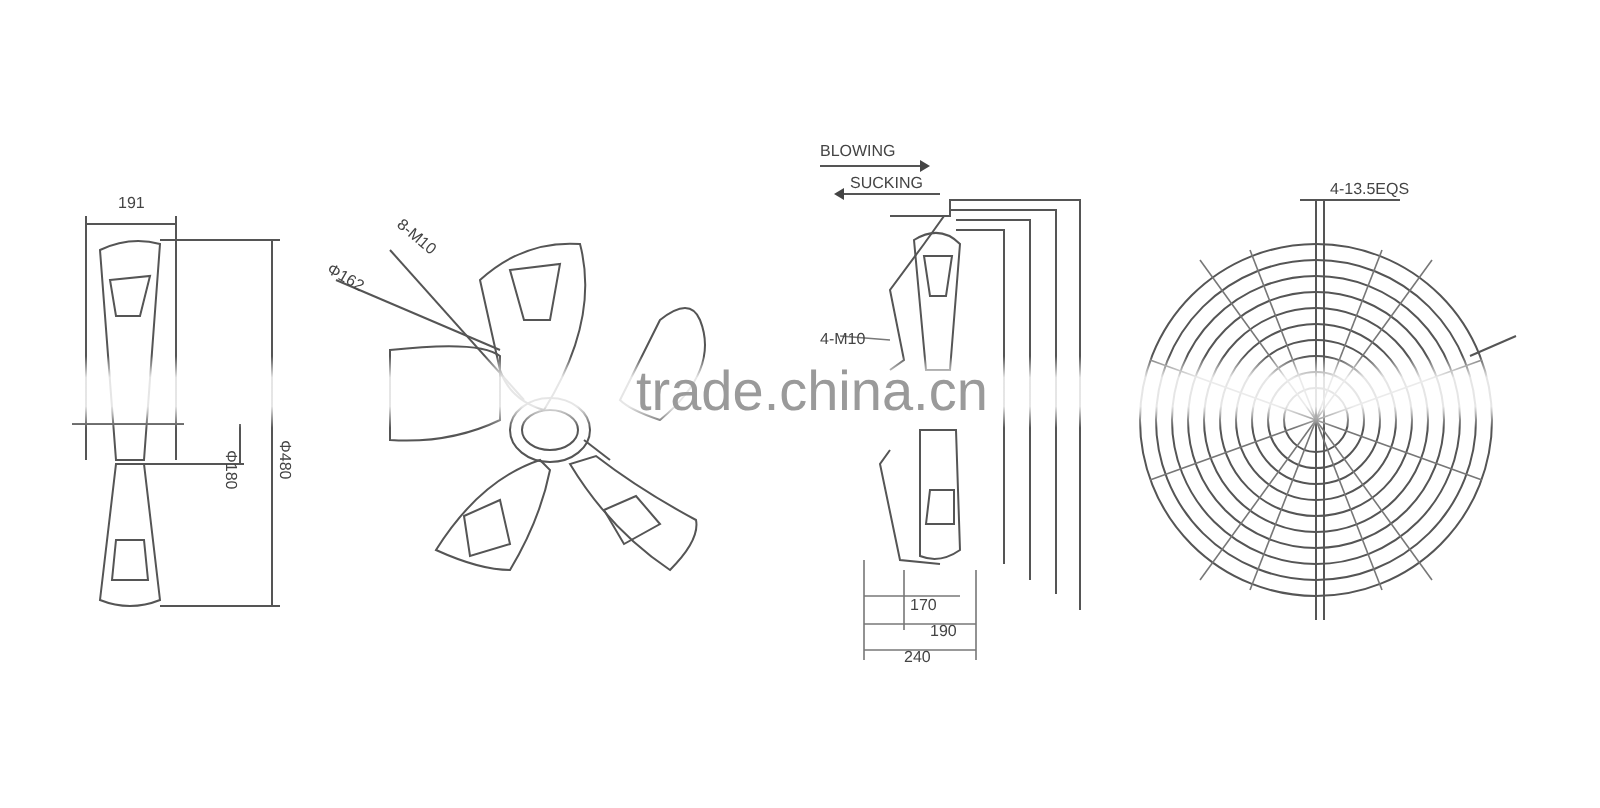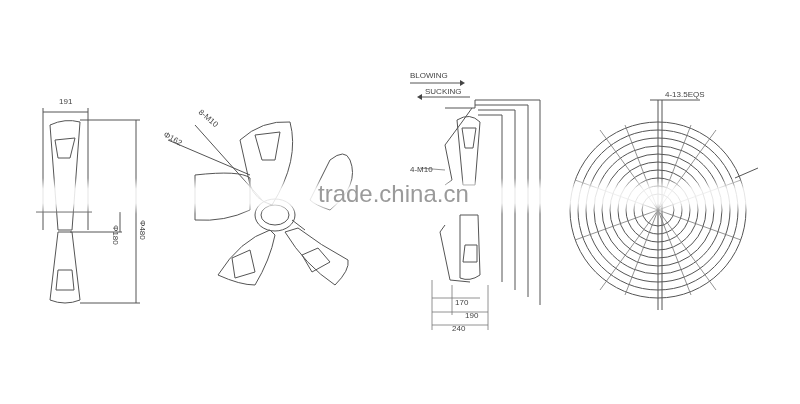--- a/index.html
+++ b/index.html
@@ -2,21 +2,21 @@
 <html><head>
 <meta charset="utf-8">
 <style>
   html,body{margin:0;padding:0;background:#fff;}
   .canvas{position:relative;width:800px;height:404px;background:#fff;overflow:hidden;font-family:"Liberation Sans",sans-serif;}
   svg{position:absolute;left:0;top:0;}
   .ln{stroke:#555;fill:none;stroke-width:1;}
   .ln2{stroke:#777;fill:none;stroke-width:0.8;}
   .lbl{font-family:"Liberation Sans",sans-serif;font-size:8px;fill:#444;}
   .wm{position:absolute;left:0;top:178px;width:800px;height:36px;background:linear-gradient(to bottom,rgba(255,255,255,0),rgba(255,255,255,0.85) 30%,rgba(255,255,255,0.85) 70%,rgba(255,255,255,0));}
-  .wm-text{position:absolute;left:318px;top:180px;font-size:24px;color:#9a9a9a;letter-spacing:0px;}
+  .wm-text{position:absolute;left:318px;top:180px;font-size:28px;color:#9a9a9a;letter-spacing:0px;}
 </style>
 </head>
 <body>
 
 <div class="canvas">
 <svg width="800" height="404" viewBox="0 0 800 404">
 
   <g>
     <line class="ln" x1="43" y1="108" x2="43" y2="230"></line>
     <line class="ln" x1="88" y1="108" x2="88" y2="230"></line>

